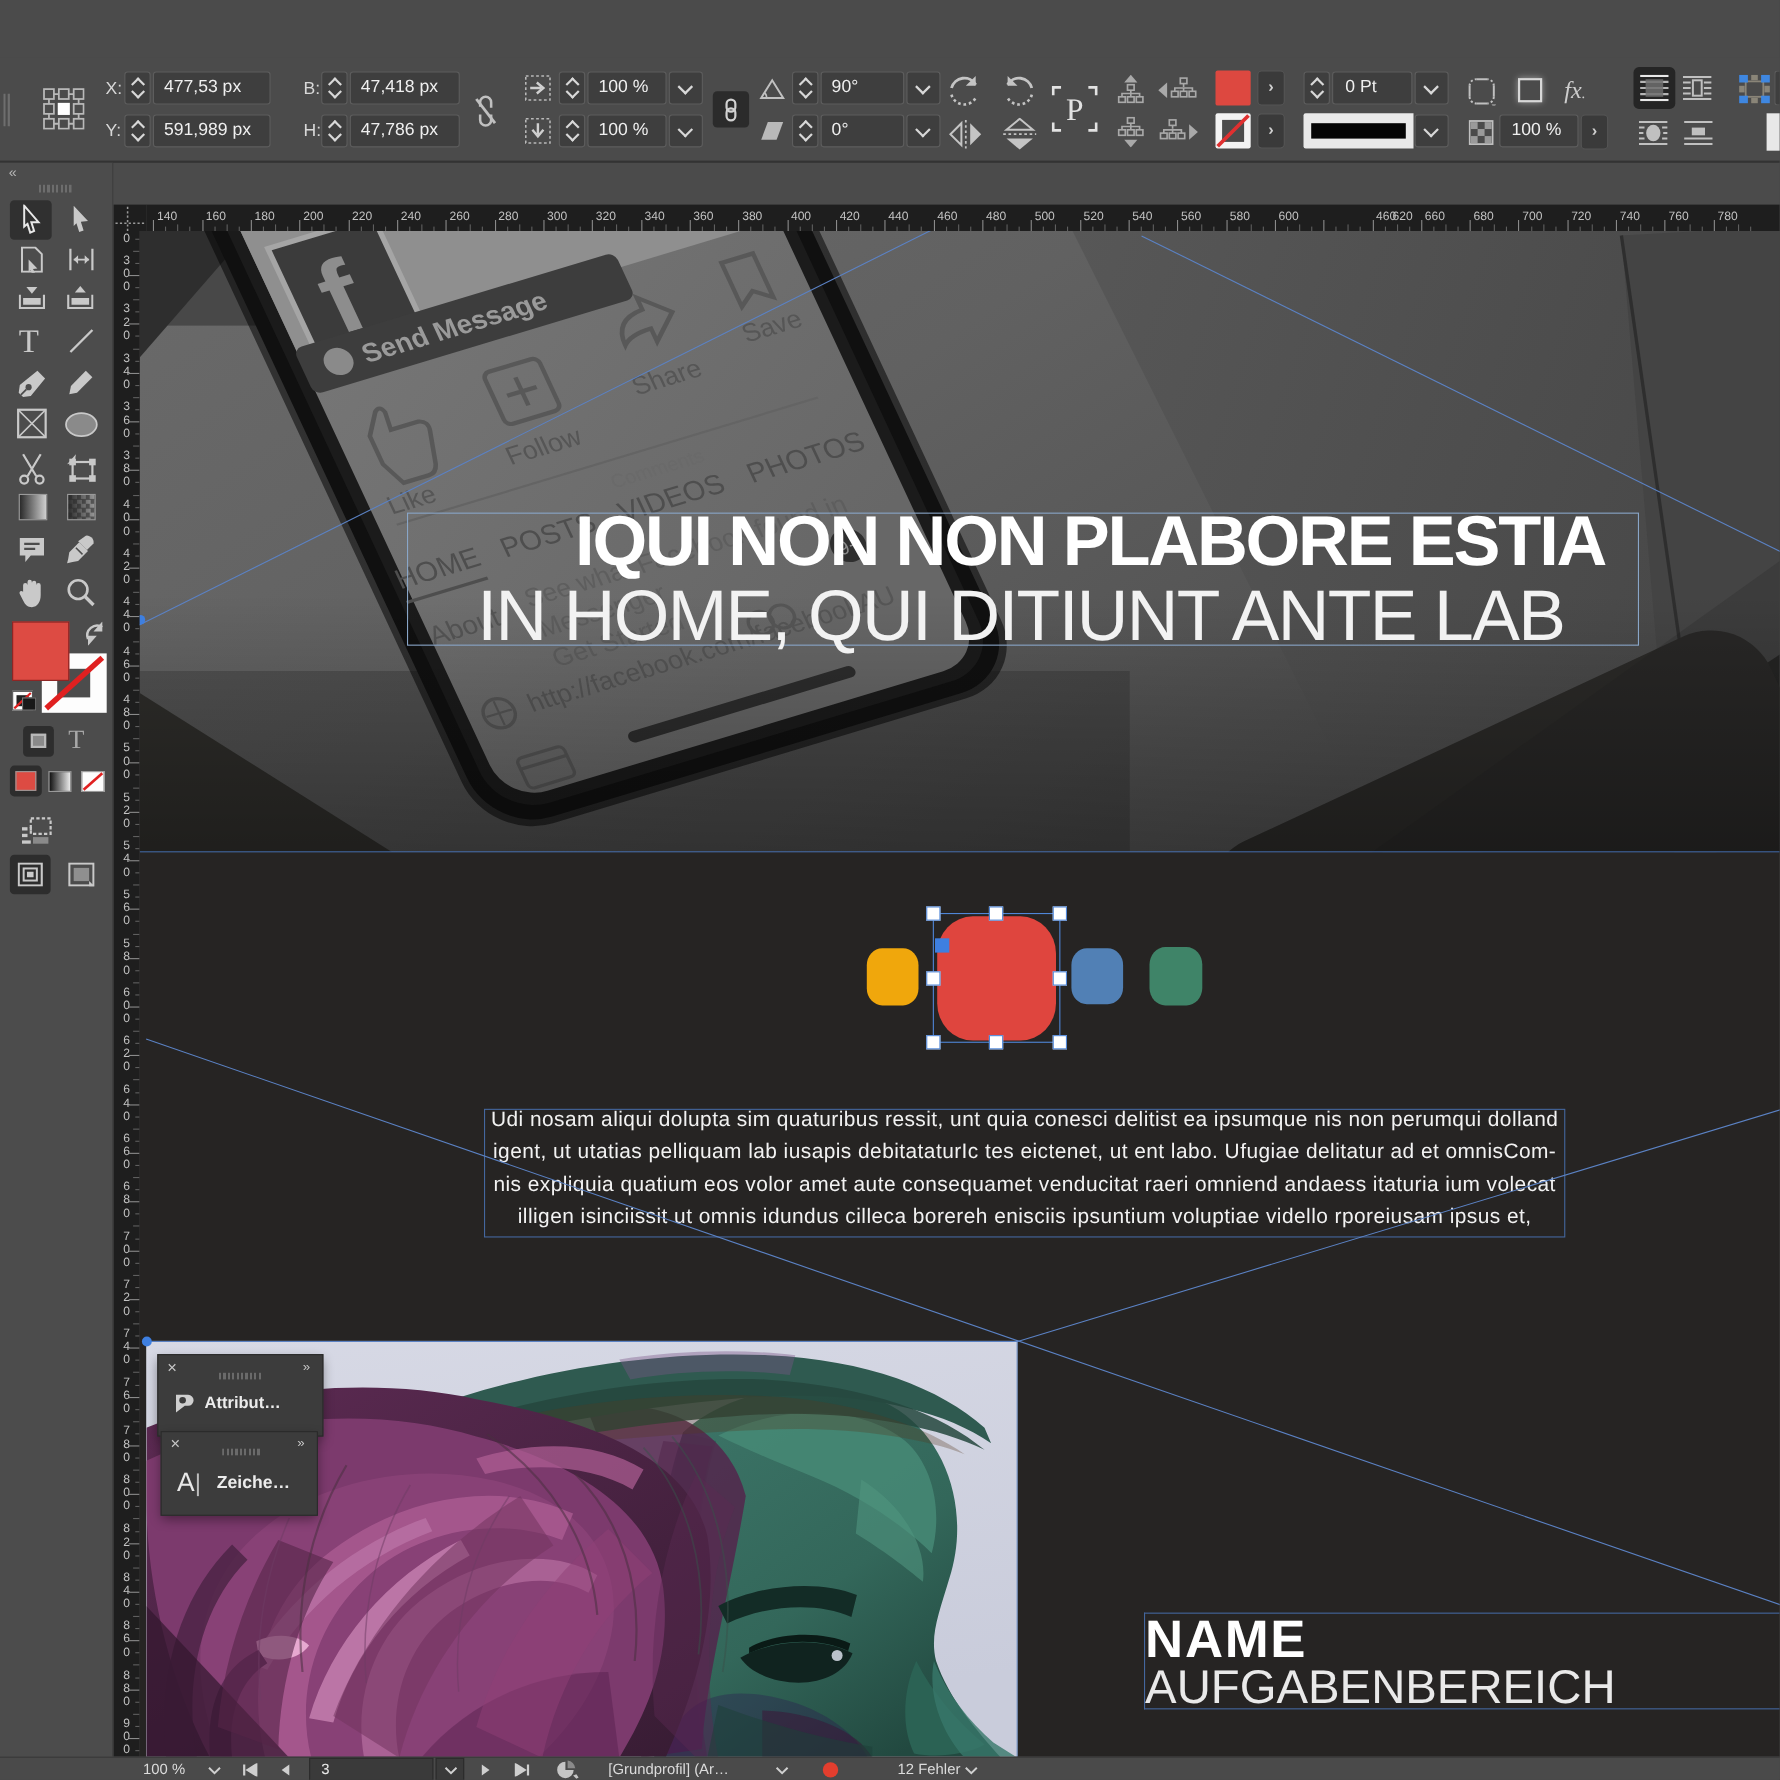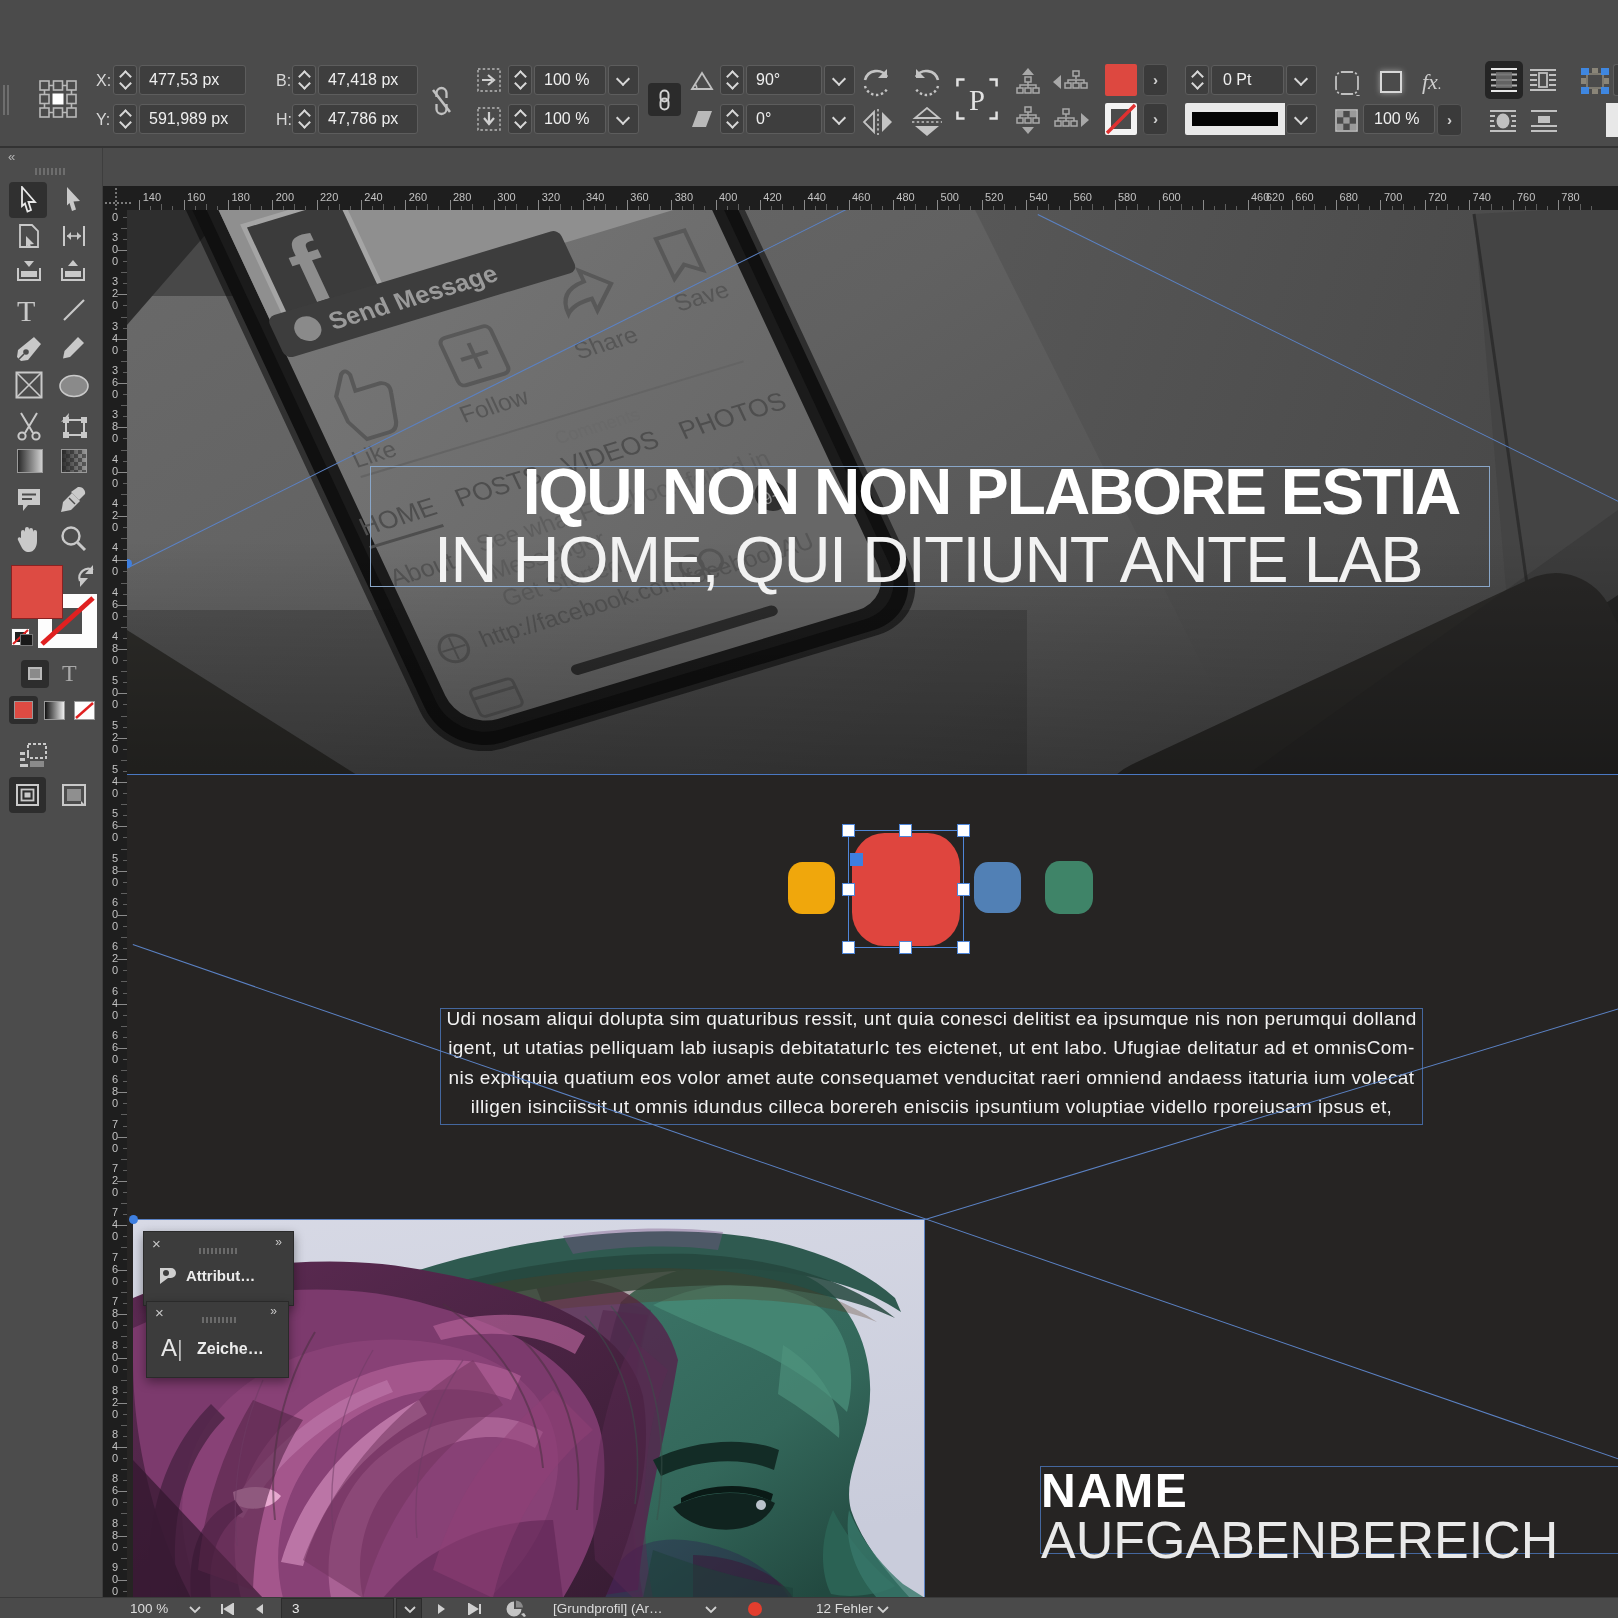--- a/index.html
+++ b/index.html
@@ -855,21 +855,21 @@
     <div class="abs" id="panel2" style="left:19px;top:1091px;width:143px;height:77px;background:#3c3c3c;border:1px solid #2a2a2a;box-shadow:0 4px 10px rgba(0,0,0,.4);">
       <div class="abs" style="left:8px;top:2px;color:#c8c8c8;font-size:15px;">×</div>
       <div class="abs" style="right:10px;top:2px;color:#c8c8c8;font-size:12px;letter-spacing:1px;">»</div>
       <div class="abs" style="left:55px;top:15px;width:36px;height:6px;background:repeating-linear-gradient(90deg,#6a6a6a 0 2px,transparent 2px 4px);"></div>
       <div class="abs" style="left:14px;top:32px;color:#e8e8e8;font-size:24px;">A<span style="font-size:22px;color:#bdbdbd;">|</span></div>
       <div class="abs" style="left:50px;top:38px;color:#ececec;font-size:16px;font-weight:bold;">Zeiche…</div>
     </div>
 
     <div class="abs" style="left:913px;top:1256px;width:578px;height:88px;border:1px solid #44679e;border-right:none;"></div>
     <div class="abs" style="left:914px;top:1253px;color:#fff;font-size:48px;font-weight:bold;letter-spacing:1.5px;">NAME</div>
-    <div class="abs" style="left:914px;top:1300px;color:#e9e9e9;font-size:52px;">AUFGABENBEREICH</div>
+    <div class="abs" style="left:914px;top:1300px;color:#e9e9e9;font-size:43px;">AUFGABENBEREICH</div>
   </div>
 
   <div class="abs" id="toolbar">
     <div class="abs" style="left:8px;top:1px;color:#b5b5b5;font-size:13px;letter-spacing:1px;">«</div>
     <div class="abs" style="left:35px;top:20px;width:30px;height:7px;background:repeating-linear-gradient(90deg,#6d6d6d 0 2px,transparent 2px 4px);"></div>
 
     <div class="abs" style="left:9px;top:34px;width:38px;height:36px;background:#303030;border-radius:4px;"></div>
     <svg class="abs" style="left:20px;top:38px" width="18" height="27" viewBox="0 0 18 27">
       <path d="M2 1 L15 16 L8.5 16 L11 24 L7.5 25.5 L5 17.5 L2 20 Z" fill="none" stroke="#e8e8e8" stroke-width="1.8"></path>
     </svg>

